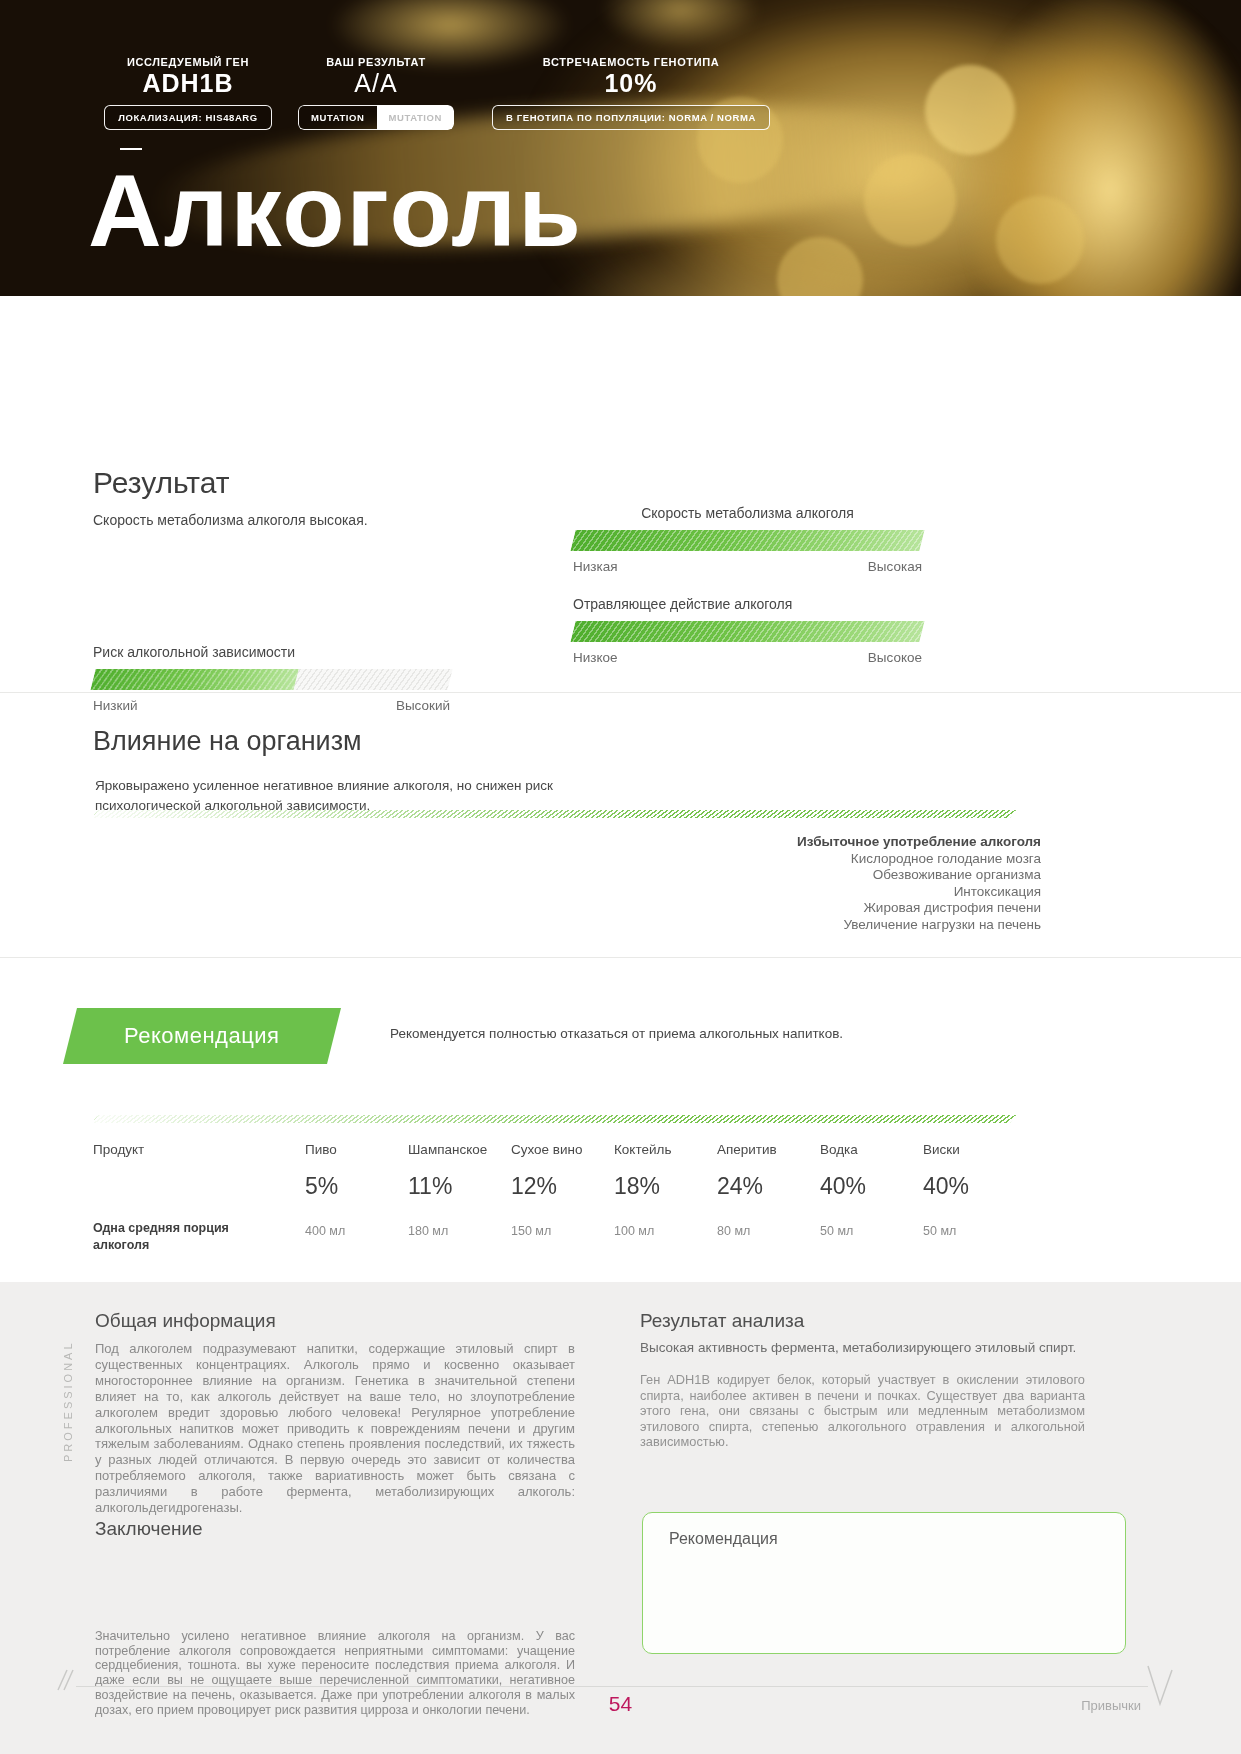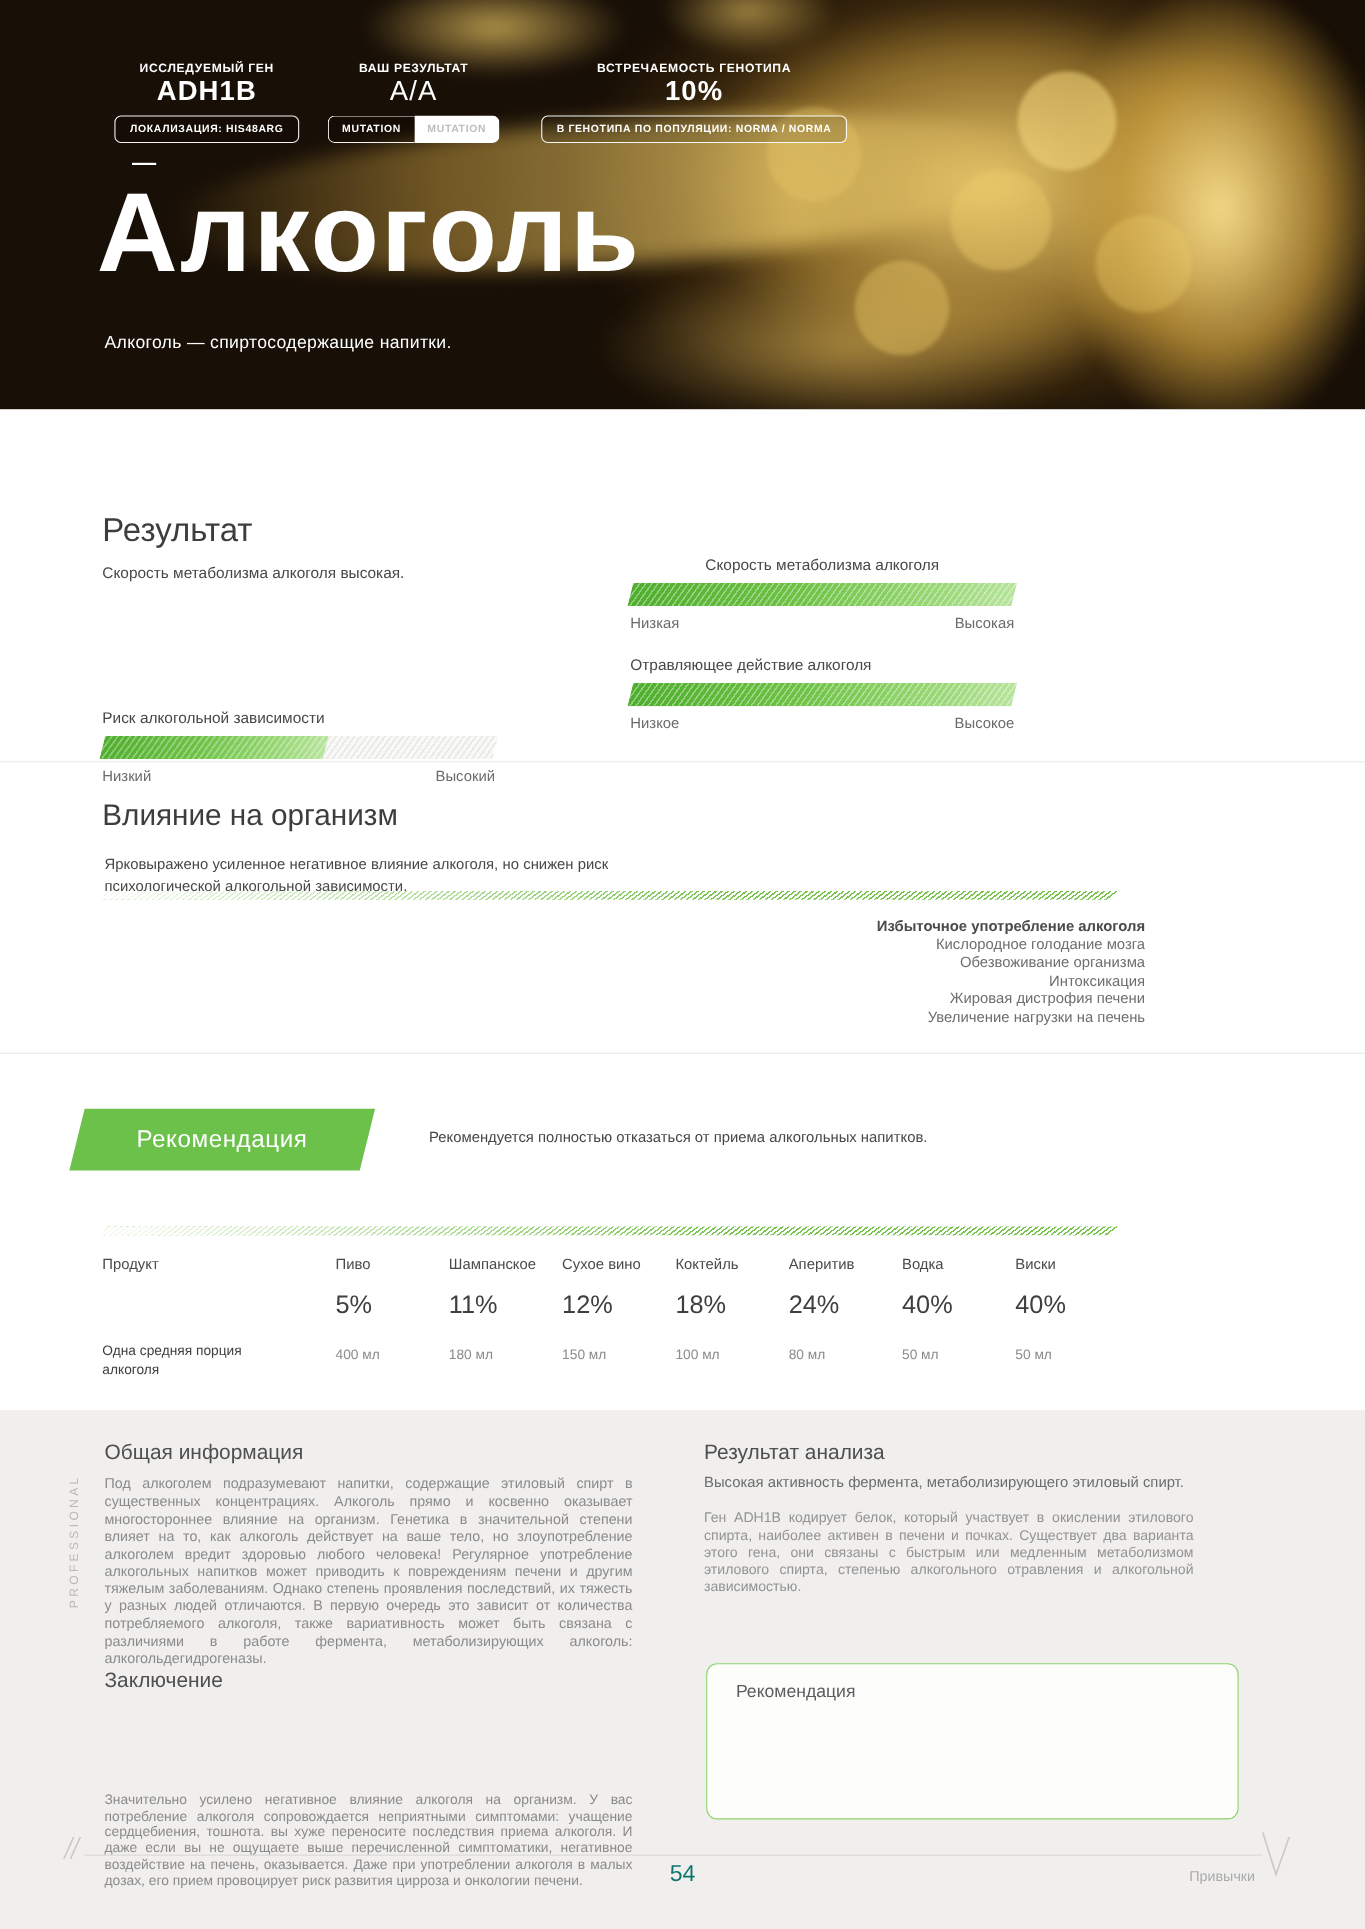--- a/index.html
+++ b/index.html
@@ -1,20 +1,20 @@
 <!DOCTYPE html>
 <html><head>
 <meta charset="utf-8">
 <style>
   html,body{margin:0;padding:0;background:#fff;}
   .page{position:relative;width:1241px;height:1754px;background:#ffffff;
         font-family:"Liberation Sans",sans-serif;color:#4a4a4a;overflow:hidden;}
 
   
-  .hero{position:absolute;left:0;top:0;width:1241px;height:372px;background:#180f06;overflow:hidden;}
+  .hero{position:absolute;left:0;top:0;width:1241px;height:296px;background:#180f06;overflow:hidden;}
   .hero .blob{position:absolute;border-radius:50%;}
   .b1{left:520px;top:-60px;width:760px;height:460px;filter:blur(10px);
       background:radial-gradient(closest-side,rgba(240,205,110,.95),rgba(198,153,58,.65) 52%,rgba(130,92,28,.3) 74%,rgba(0,0,0,0) 100%);}
   .b2{left:150px;top:110px;width:820px;height:130px;transform:rotate(-4deg);filter:blur(9px);opacity:.85;
       background:linear-gradient(90deg,rgba(0,0,0,0),rgba(212,168,70,.55) 30%,rgba(238,205,110,.8) 70%,rgba(0,0,0,0));border-radius:50%;}
   .b3{left:960px;top:-20px;width:300px;height:420px;filter:blur(6px);
       background:radial-gradient(closest-side,rgba(248,222,140,.95),rgba(205,160,62,.7) 60%,rgba(0,0,0,0));}
   .b4{left:330px;top:-20px;width:240px;height:90px;filter:blur(7px);opacity:.8;
       background:radial-gradient(closest-side,rgba(235,198,100,.9),rgba(0,0,0,0));}
   .b5{left:600px;top:-30px;width:160px;height:80px;filter:blur(6px);opacity:.7;
@@ -82,40 +82,40 @@
   .banner{position:absolute;left:70px;top:1008px;width:264px;height:56px;background:#6cc14b;
           transform:skewX(-14deg);display:flex;align-items:center;justify-content:center;}
   .banner span{transform:skewX(14deg);color:#fff;font-size:22px;letter-spacing:.5px;}
   .banner-text{position:absolute;left:390px;top:1026px;width:580px;font-size:13.5px;color:#474747;}
 
   
   .ptable{position:absolute;left:93px;top:1142px;display:grid;grid-template-columns:212px repeat(7,103px);}
   .ptable .head{font-size:13.5px;color:#4a4a4a;}
   .ptable .pct{font-size:23px;color:#3f3f3f;margin-top:16px;}
   .ptable .por{font-size:12.5px;color:#8b8b8b;margin-top:24px;}
-  .row-label{font-size:12.5px;font-weight:normal;color:#3f3f3f;width:150px;line-height:1.35;margin-top:20px;}
+  .row-label{font-size:12.5px;font-weight:bold;color:#3f3f3f;width:150px;line-height:1.35;margin-top:20px;}
 
   
   .bottom{position:absolute;left:0;top:1282px;width:1241px;height:472px;background:#f0efee;}
   .professional{position:absolute;left:62px;top:1352px;width:30px;height:110px;
       writing-mode:vertical-rl;transform:rotate(180deg);font-size:11px;letter-spacing:3px;color:#b7b7b5;}
   .h3{position:absolute;font-size:19px;font-weight:400;color:#4f4f4f;}
   .ptext{position:absolute;text-align:justify;}
   .gen-text{left:95px;top:1341px;width:480px;font-size:13px;line-height:15.9px;color:#8b8b8b;}
   .an-lead{left:640px;top:1340px;width:445px;font-size:13.5px;color:#6c6c6c;text-align:left;}
   .an-text{left:640px;top:1372px;width:445px;font-size:12.8px;line-height:15.6px;color:#939393;}
   .con-text{left:95px;top:1629px;width:480px;font-size:12.6px;line-height:14.7px;color:#8b8b8b;}
   .greenbox{position:absolute;left:642px;top:1512px;width:484px;height:142px;background:#fdfefc;
             border:1.5px solid #8fd46a;border-radius:10px;box-sizing:border-box;padding:17px 26px;}
   .greenbox .gb-h{font-size:16px;color:#5c5c5c;}
   .greenbox .gb-t{margin-top:9px;font-size:12.6px;line-height:15.2px;color:#8b8b8b;text-align:justify;}
 
   
   .footer-line{position:absolute;left:76px;top:1686px;width:1072px;height:1px;background:#d9d9d7;}
-  .page-num{position:absolute;left:0;top:1692px;width:1241px;text-align:center;font-size:21px;color:#0f766e;}
+  .page-num{position:absolute;left:0;top:1692px;width:1241px;text-align:center;font-size:21px;color:#be185d;}
   .section-name{position:absolute;right:100px;top:1698px;font-size:13px;color:#ababab;}
   .sq{position:absolute;stroke:#c9c9c7;stroke-width:1.5;fill:none;}
   .sq-left{left:56px;top:1668px;}
   .sq-right{left:1146px;top:1664px;}
 </style>
 </head>
 <body>
 
 <div class="page">
 

